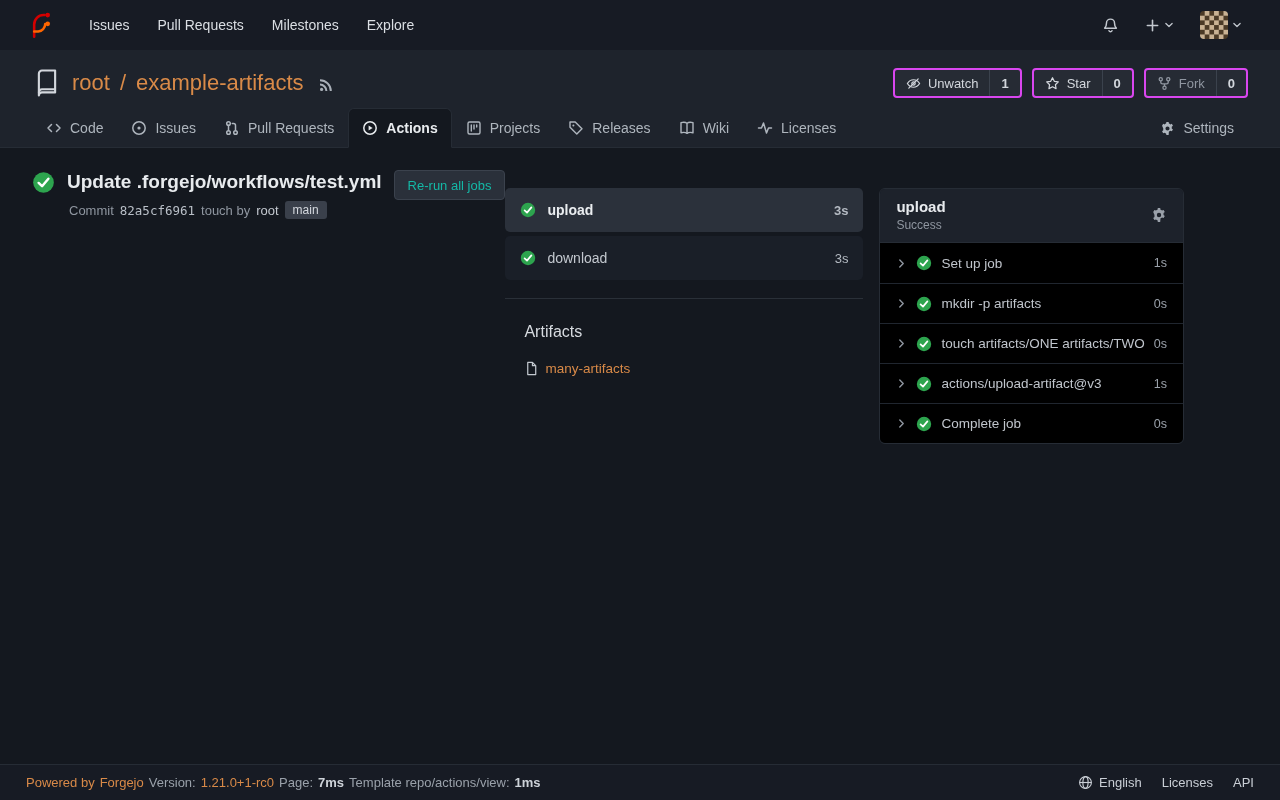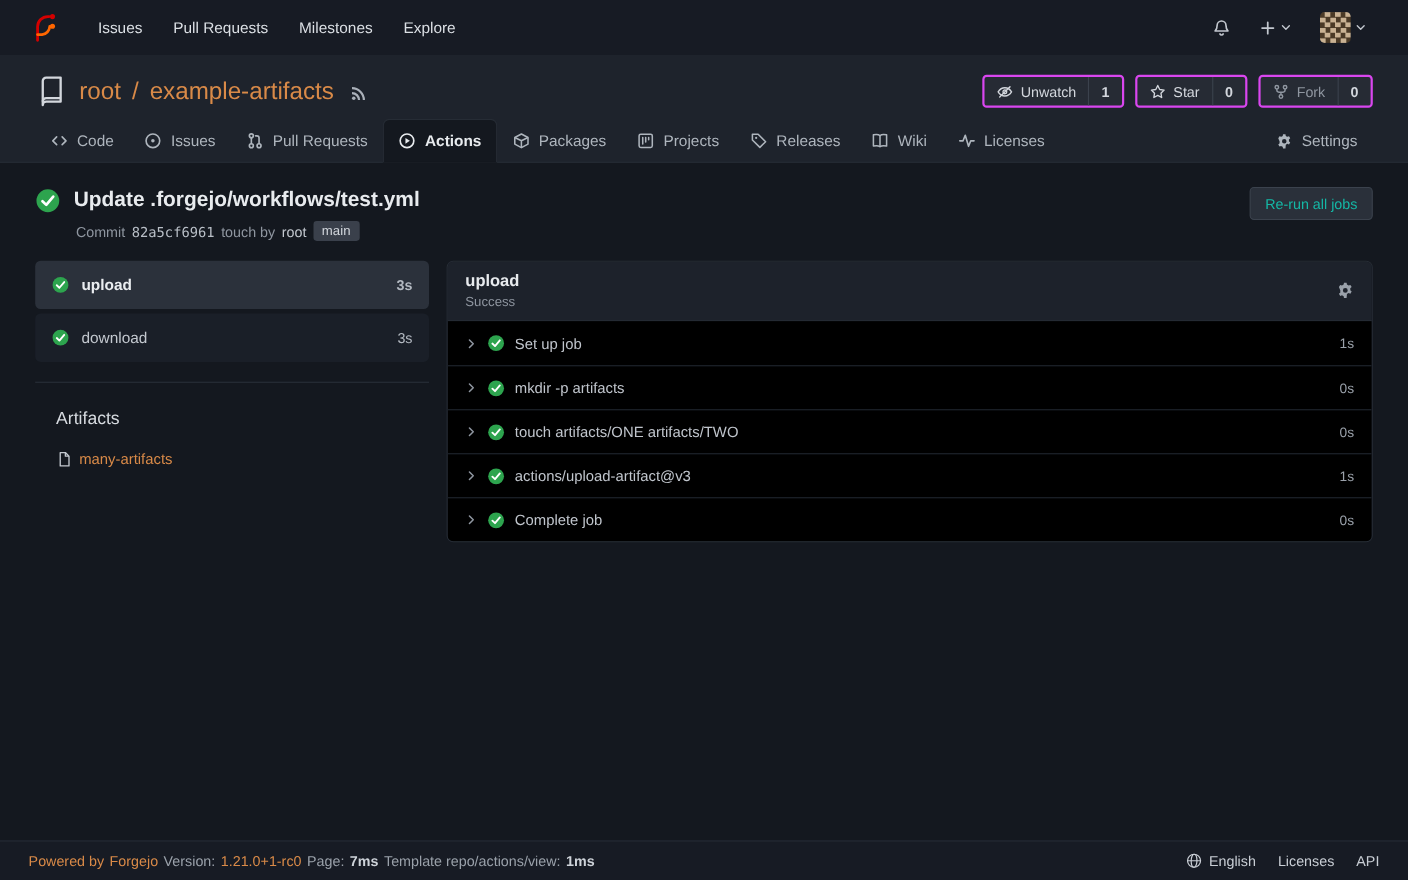--- a/index.html
+++ b/index.html
@@ -63,21 +63,21 @@
     padding: 11px 13px; font-size: 14px; color: #aeb5bd;
     border: 1px solid transparent; margin-bottom: -1px;
   }
   .tab.active {
     background: #14181f; border-color: #262c35; border-bottom-color: #14181f;
     border-radius: 6px 6px 0 0; color: #e8ebee; font-weight: 700;
   }
   .tab-spacer { flex: 1; }
 
   
-  .content { flex: 1; padding: 22px 32px 0; display: flex; flex-direction: column; overflow: hidden; }
+  .content { flex: 1; padding: 22px 32px 0; display: flex; flex-direction: row; overflow: hidden; }
   .run-header { display: flex; align-items: flex-start; gap: 12px; }
   .run-titles { display: flex; flex-direction: column; }
   .run-title { font-size: 19px; font-weight: 700; color: #e8ebee; line-height: 24px; }
   .commit-line { font-size: 13px; color: #8f96a0; margin-top: 7px; display: flex; align-items: center; gap: 6px; padding-left: 2px; }
   .sha { font-family: "DejaVu Sans Mono", monospace; font-size: 12.5px; color: #b9bfc7; }
   .commit-author { color: #c3c8cf; }
   .branch-badge {
     background: #3a404b; color: #d3d7dd; font-size: 12px;
     padding: 2px 8px; border-radius: 3px;
   }
@@ -277,29 +277,20 @@
       <span>
         <svg viewBox="0 0 16 16" width="16" height="16">
             <circle cx="8" cy="8" r="6.2" fill="none" stroke="currentColor" stroke-width="1.5"></circle>
             <path d="M6.6 5.4v5.2L10.6 8z" fill="currentColor"></path>
           </svg>
       </span>
       <span>Actions</span>
     </a>
     <a class="tab">
       <span>
-        <svg viewBox="0 0 16 16" width="16" height="16" fill="none" stroke="currentColor" stroke-width="1.4" stroke-linejoin="round">
-            <path d="M8 1.8 14 5v6L8 14.2 2 11V5z"></path>
-            <path d="M2 5l6 3 6-3M8 8v6"></path>
-          </svg>
-      </span>
-      <span>Packages</span>
-    </a>
-    <a class="tab">
-      <span>
         <svg viewBox="0 0 16 16" width="16" height="16" fill="none" stroke="currentColor" stroke-width="1.4">
             <rect x="2" y="2" width="12" height="12" rx="1.5"></rect>
             <path d="M5.3 5v6M8 5v4M10.7 5v2" stroke-linecap="round"></path>
           </svg>
       </span>
       <span>Projects</span>
     </a>
     <a class="tab">
       <span>
         <svg viewBox="0 0 16 16" width="16" height="16" fill="none" stroke="currentColor" stroke-width="1.4" stroke-linejoin="round">

